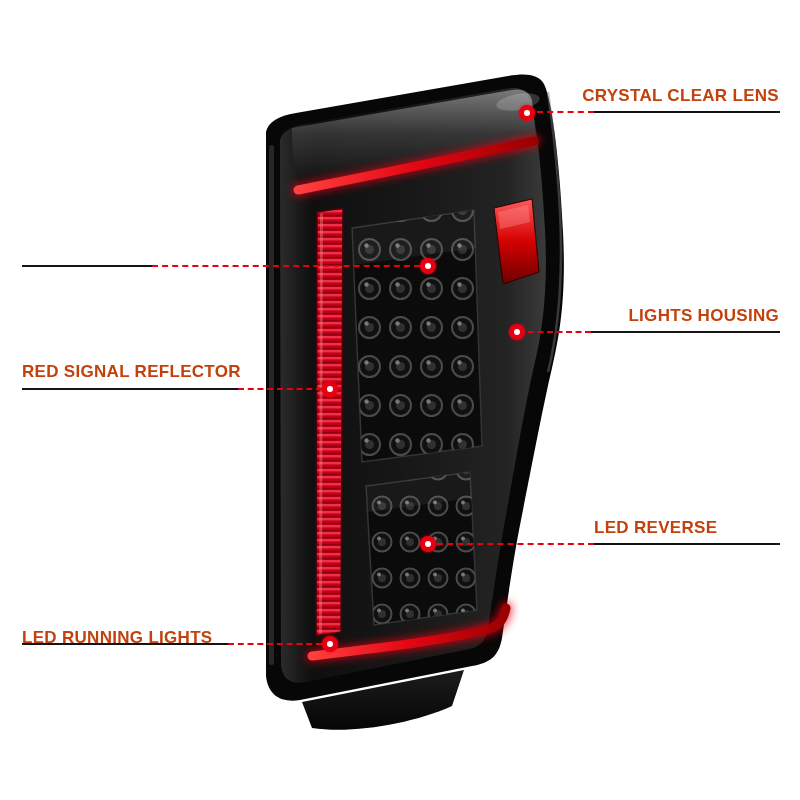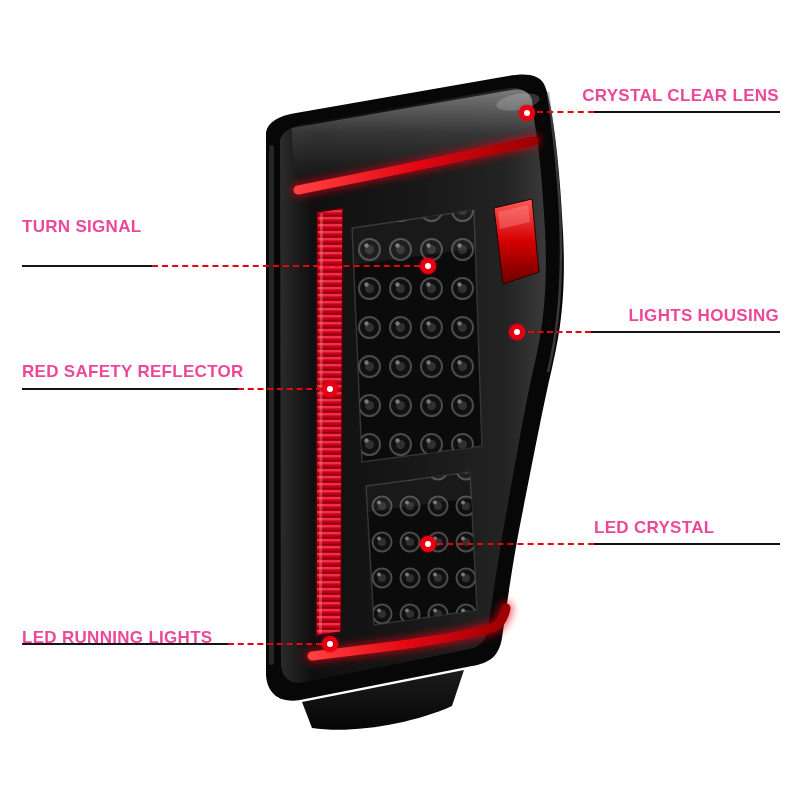--- a/index.html
+++ b/index.html
@@ -3,21 +3,21 @@
 <meta charset="utf-8">
 <style>
   html,body{margin:0;padding:0;background:#fff;}
   .stage{
     position:relative;width:800px;height:800px;background:#ffffff;overflow:hidden;
     font-family:"Liberation Sans", sans-serif;
   }
   .lamp-svg{position:absolute;left:0;top:0;}
   
   .co-label{
-    position:absolute;font-size:17px;font-weight:700;color:#ec4899;
+    position:absolute;font-size:17px;font-weight:700;color:#c2410c;
     letter-spacing:.3px;white-space:nowrap;z-index:5;
   }
   .co-label .ln{display:block;line-height:22px;}
   .co-underline{position:absolute;height:0;border-top:2px solid #141414;z-index:5;}
   .co-dash{position:absolute;height:0;border-top:2px dashed #e60012;z-index:5;}
   .co-dot{
     position:absolute;width:16px;height:16px;border-radius:50%;
     background:#e60012;z-index:6;
     box-shadow:0 0 3px rgba(230,0,18,.8);
   }
@@ -182,43 +182,42 @@
 
   <div>
     <div class="co-label c1-label">CRYSTAL CLEAR LENS</div>
     <div class="co-underline c1-underline"></div>
     <div class="co-dash c1-dash"></div>
     <div class="co-dot c1-dot"></div>
   </div>
 
   <div>
     <div class="co-label c2-label">
-      <span class="ln">TURN SIGNAL</span>
     </div>
     <div class="co-underline c2-underline"></div>
     <div class="co-dash c2-dash"></div>
     <div class="co-dot c2-dot"></div>
   </div>
 
   <div>
     <div class="co-label c3-label">LIGHTS HOUSING</div>
     <div class="co-underline c3-underline"></div>
     <div class="co-dash c3-dash"></div>
     <div class="co-dot c3-dot"></div>
   </div>
 
   <div>
-    <div class="co-label c4-label">RED SAFETY REFLECTOR</div>
+    <div class="co-label c4-label">RED SIGNAL REFLECTOR</div>
     <div class="co-underline c4-underline"></div>
     <div class="co-dash c4-dash"></div>
     <div class="co-dot c4-dot"></div>
   </div>
 
   <div>
-    <div class="co-label c5-label">LED CRYSTAL</div>
+    <div class="co-label c5-label">LED REVERSE</div>
     <div class="co-underline c5-underline"></div>
     <div class="co-dash c5-dash"></div>
     <div class="co-dot c5-dot"></div>
   </div>
 
   <div>
     <div class="co-label c6-label">LED RUNNING LIGHTS</div>
     <div class="co-underline c6-underline"></div>
     <div class="co-dash c6-dash"></div>
     <div class="co-dot c6-dot"></div>

